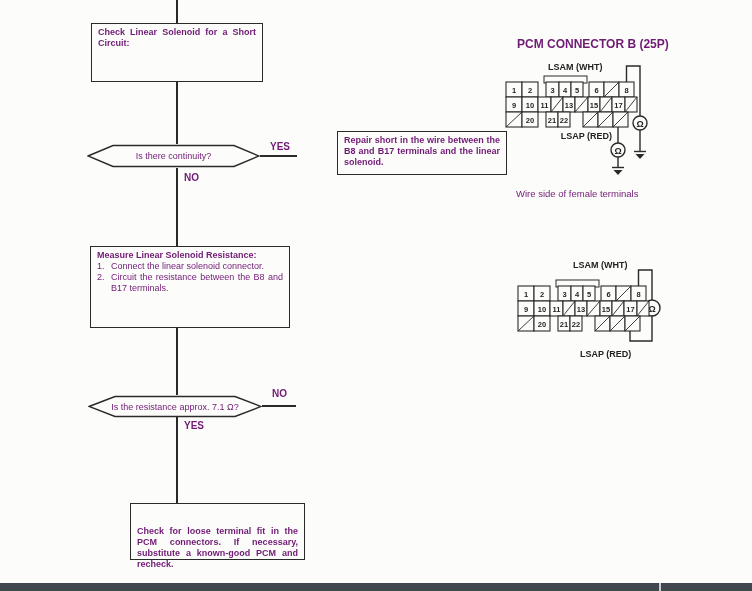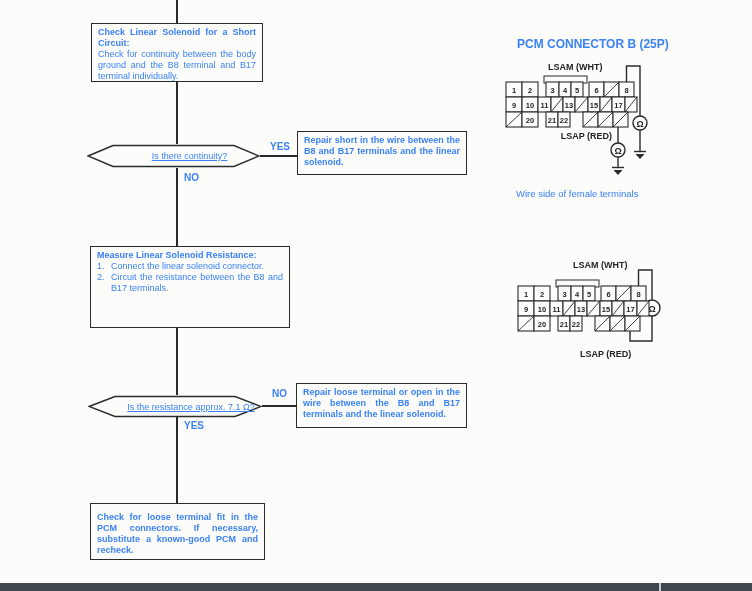--- a/index.html
+++ b/index.html
@@ -1,43 +1,42 @@
 <!DOCTYPE html>
 <html><head>
 <meta charset="utf-8">
 <style>
   html,body{margin:0;padding:0;background:#e8e8e8;}
   .page{
     position:relative;width:752px;height:591px;background:#fcfcfa;
-    font-family:"Liberation Sans","DejaVu Sans",sans-serif;color:#3b82f6;
+    font-family:"Liberation Sans","DejaVu Sans",sans-serif;color:#701a75;
     overflow:hidden;
   }
   
   .vline{position:absolute;width:1.5px;background:#2a2a2a;left:176px;}
   .hline{position:absolute;height:1.5px;background:#2a2a2a;}
   
   .box{
     position:absolute;border:1.5px solid #2a2a2a;background:#fcfcfa;
     font-size:9px;line-height:11px;padding:3px 6px;box-sizing:border-box;
     text-align:justify;
   }
   .box-title{font-weight:bold;text-align:justify;}
   .box-body{font-weight:normal;}
-  .bold{font-weight:bold;}
+  .bold{font-weight:bold;margin-left:40px;}
   .list-item{display:flex;}
   .li-num{width:14px;flex:0 0 14px;}
   .li-text{flex:1;text-align:justify;}
   
   .decision{position:absolute;}
   .decision svg{position:absolute;left:0;top:0;}
   .decision-text{
-    position:absolute;left:16px;top:0;width:100%;height:100%;
+    position:absolute;left:0;top:0;width:100%;height:100%;
     display:flex;align-items:center;justify-content:center;
     font-size:9px;
-    text-decoration:underline;
   }
   .edge-label{position:absolute;font-weight:bold;font-size:10px;}
   
   .conn-title{position:absolute;left:517px;top:37px;font-weight:bold;font-size:12px;}
   .caption{position:absolute;left:516px;top:188px;font-size:9.5px;text-align:center;}
   .conn-svg{position:absolute;}
   .pin-cell{fill:#fcfcfa;stroke:#2a2a2a;stroke-width:1.1;}
   .pin-hatch{stroke:#2a2a2a;stroke-width:0.9;}
   .pin-num{font:600 7.5px "Liberation Sans","DejaVu Sans",sans-serif;fill:#232323;text-anchor:middle;}
   .wire{fill:none;stroke:#2a2a2a;stroke-width:1.4;}
@@ -57,21 +56,20 @@
 <div class="page">
 
   <div class="vline" style="top:0;height:23px"></div>
   <div class="vline" style="top:82px;height:62px"></div>
   <div class="vline" style="top:168px;height:78px"></div>
   <div class="vline" style="top:328px;height:67px"></div>
   <div class="vline" style="top:417px;height:86px"></div>
 
   <div class="box" style="left:91px;top:23px;width:172px;height:59px">
     <div class="box-title">Check Linear Solenoid for a Short Circuit:</div>
-    <div class="box-body">Check for continuity between the body ground and the B8 terminal and B17 terminal individually.</div>
   </div>
 
   <div class="decision" style="left:87px;top:144px;width:173px;height:24px">
     <svg width="173" height="24">
       <polygon points="1,12 26,1.5 147,1.5 172,12 147,22.5 26,22.5" fill="#fcfcfa" stroke="#2a2a2a" stroke-width="1.4"></polygon>
     </svg>
     <div class="decision-text">Is there continuity?</div>
   </div>
   <div class="edge-label" style="left:270px;top:141px">YES</div>
   <div class="edge-label" style="left:184px;top:172px">NO</div>
@@ -96,25 +94,22 @@
   <div class="decision" style="left:88px;top:395px;width:174px;height:23px">
     <svg width="174" height="23">
       <polygon points="1,11.5 27,1.5 147,1.5 173,11.5 147,21.5 27,21.5" fill="#fcfcfa" stroke="#2a2a2a" stroke-width="1.4"></polygon>
     </svg>
     <div class="decision-text">Is the resistance approx. 7.1 Ω?</div>
   </div>
   <div class="edge-label" style="left:272px;top:388px">NO</div>
   <div class="edge-label" style="left:184px;top:420px">YES</div>
   <div class="hline" style="left:262px;top:405px;width:34px"></div>
 
-  <div class="box bold" style="left:296px;top:383px;width:171px;height:45px">
-    <div>Repair loose terminal or open in the wire between the B8 and B17 terminals and the linear solenoid.</div>
-  </div>
-
-  <div class="box bold" style="left:90px;top:503px;width:175px;height:57px;padding-top:8px">
+
+  <div class="box bold" style="left:90px;top:503px;width:175px;height:57px;padding-top:22px">
     <div>Check for loose terminal fit in the PCM connectors. If necessary, substitute a known-good PCM and recheck.</div>
   </div>
 
   <div class="conn-title">PCM CONNECTOR B (25P)</div>
 
   <svg id="conn1" class="conn-svg" style="left:490px;top:55px" width="262" height="132">
     <rect class="tab-rect" x="54" y="21" width="43" height="7"></rect>
     <text class="conn-label" x="58" y="15">LSAM (WHT)</text>
     <polyline class="wire" points="136.5,27 136.5,11 150,11 150,61"></polyline>
     <circle class="meter-circle" cx="150" cy="68" r="7"></circle>

